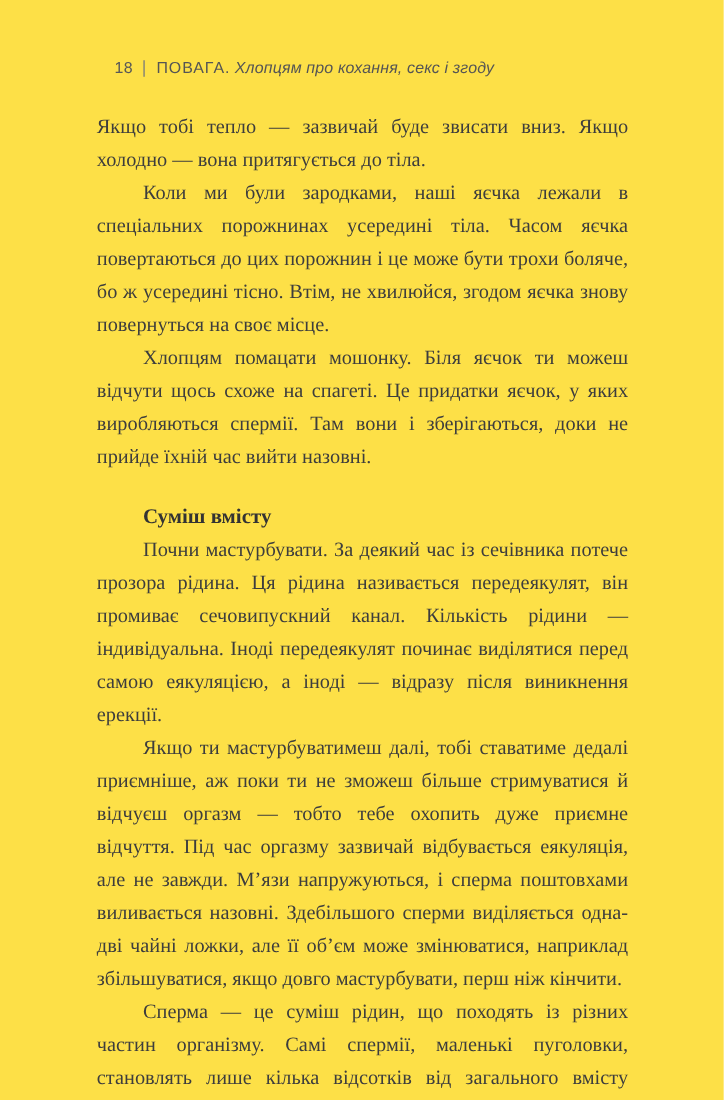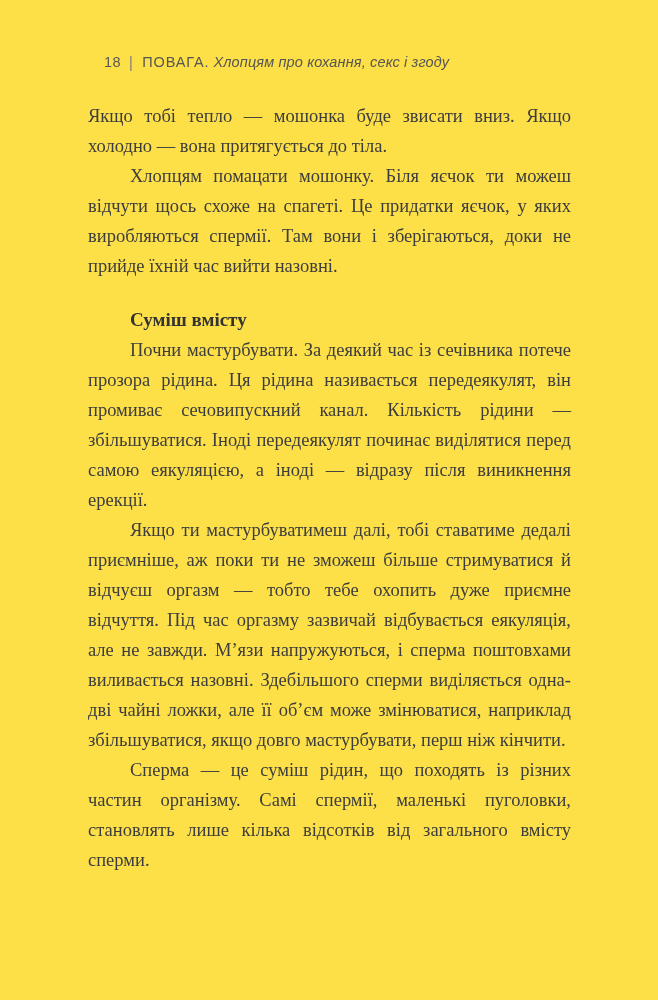--- a/index.html
+++ b/index.html
@@ -81,23 +81,24 @@
 </head>
 <body>
 
 <div class="page">
 
   <div class="running-header">
     <span class="page-number">18</span><span class="sep">|</span><span class="book-title">ПОВАГА.</span><span class="chapter-subtitle">Хлопцям про кохання, секс і згоду</span>
   </div>
 
   <main class="body-text">
-    <p class="no-indent">Якщо тобі тепло — мошонка буде звисати вниз. Якщо холодно — вона притягується до тіла.</p>
+    <p class="no-indent">Якщо тобі тепло — зазвичай буде звисати вниз. Якщо холодно — вона притягується до тіла.</p>
+    <p>Коли ми були зародками, наші яєчка лежали в спеціальних порожнинах усередині тіла. Часом яєчка повертаються до цих порожнин і це може бути трохи боляче, бо ж усередині тісно. Втім, не хвилюйся, згодом яєчка знову повернуться на своє місце.</p>
     <p>Хлопцям помацати мошонку. Біля яєчок ти можеш відчути щось схоже на спагеті. Це придатки яєчок, у яких виробляються спермії. Там вони і зберігаються, доки не прийде їхній час вийти назовні.</p>
 
     <h2 class="section-heading">Суміш вмісту</h2>
 
-    <p>Почни мастурбувати. За деякий час із сечівника потече прозора рідина. Ця рідина називається передеякулят, він промиває сечовипускний канал. Кількість рідини — збільшуватися. Іноді передеякулят починає виділятися перед самою еякуляцією, а іноді — відразу після виникнення ерекції.</p>
+    <p>Почни мастурбувати. За деякий час із сечівника потече прозора рідина. Ця рідина називається передеякулят, він промиває сечовипускний канал. Кількість рідини — індивідуальна. Іноді передеякулят починає виділятися перед самою еякуляцією, а іноді — відразу після виникнення ерекції.</p>
     <p>Якщо ти мастурбуватимеш далі, тобі ставатиме дедалі приємніше, аж поки ти не зможеш більше стримуватися й відчуєш оргазм — тобто тебе охопить дуже приємне відчуття. Під час оргазму зазвичай відбувається еякуляція, але не завжди. М’язи напружуються, і сперма поштовхами виливається назовні. Здебільшого сперми виділяється одна-дві чайні ложки, але її об’єм може змінюватися, наприклад збільшуватися, якщо довго мастурбувати, перш ніж кінчити.</p>
     <p>Сперма — це суміш рідин, що походять із різних частин організму. Самі спермії, маленькі пуголовки, становлять лише кілька відсотків від загального вмісту сперми.</p>
   </main>
 
 </div>
 
 </body></html>

